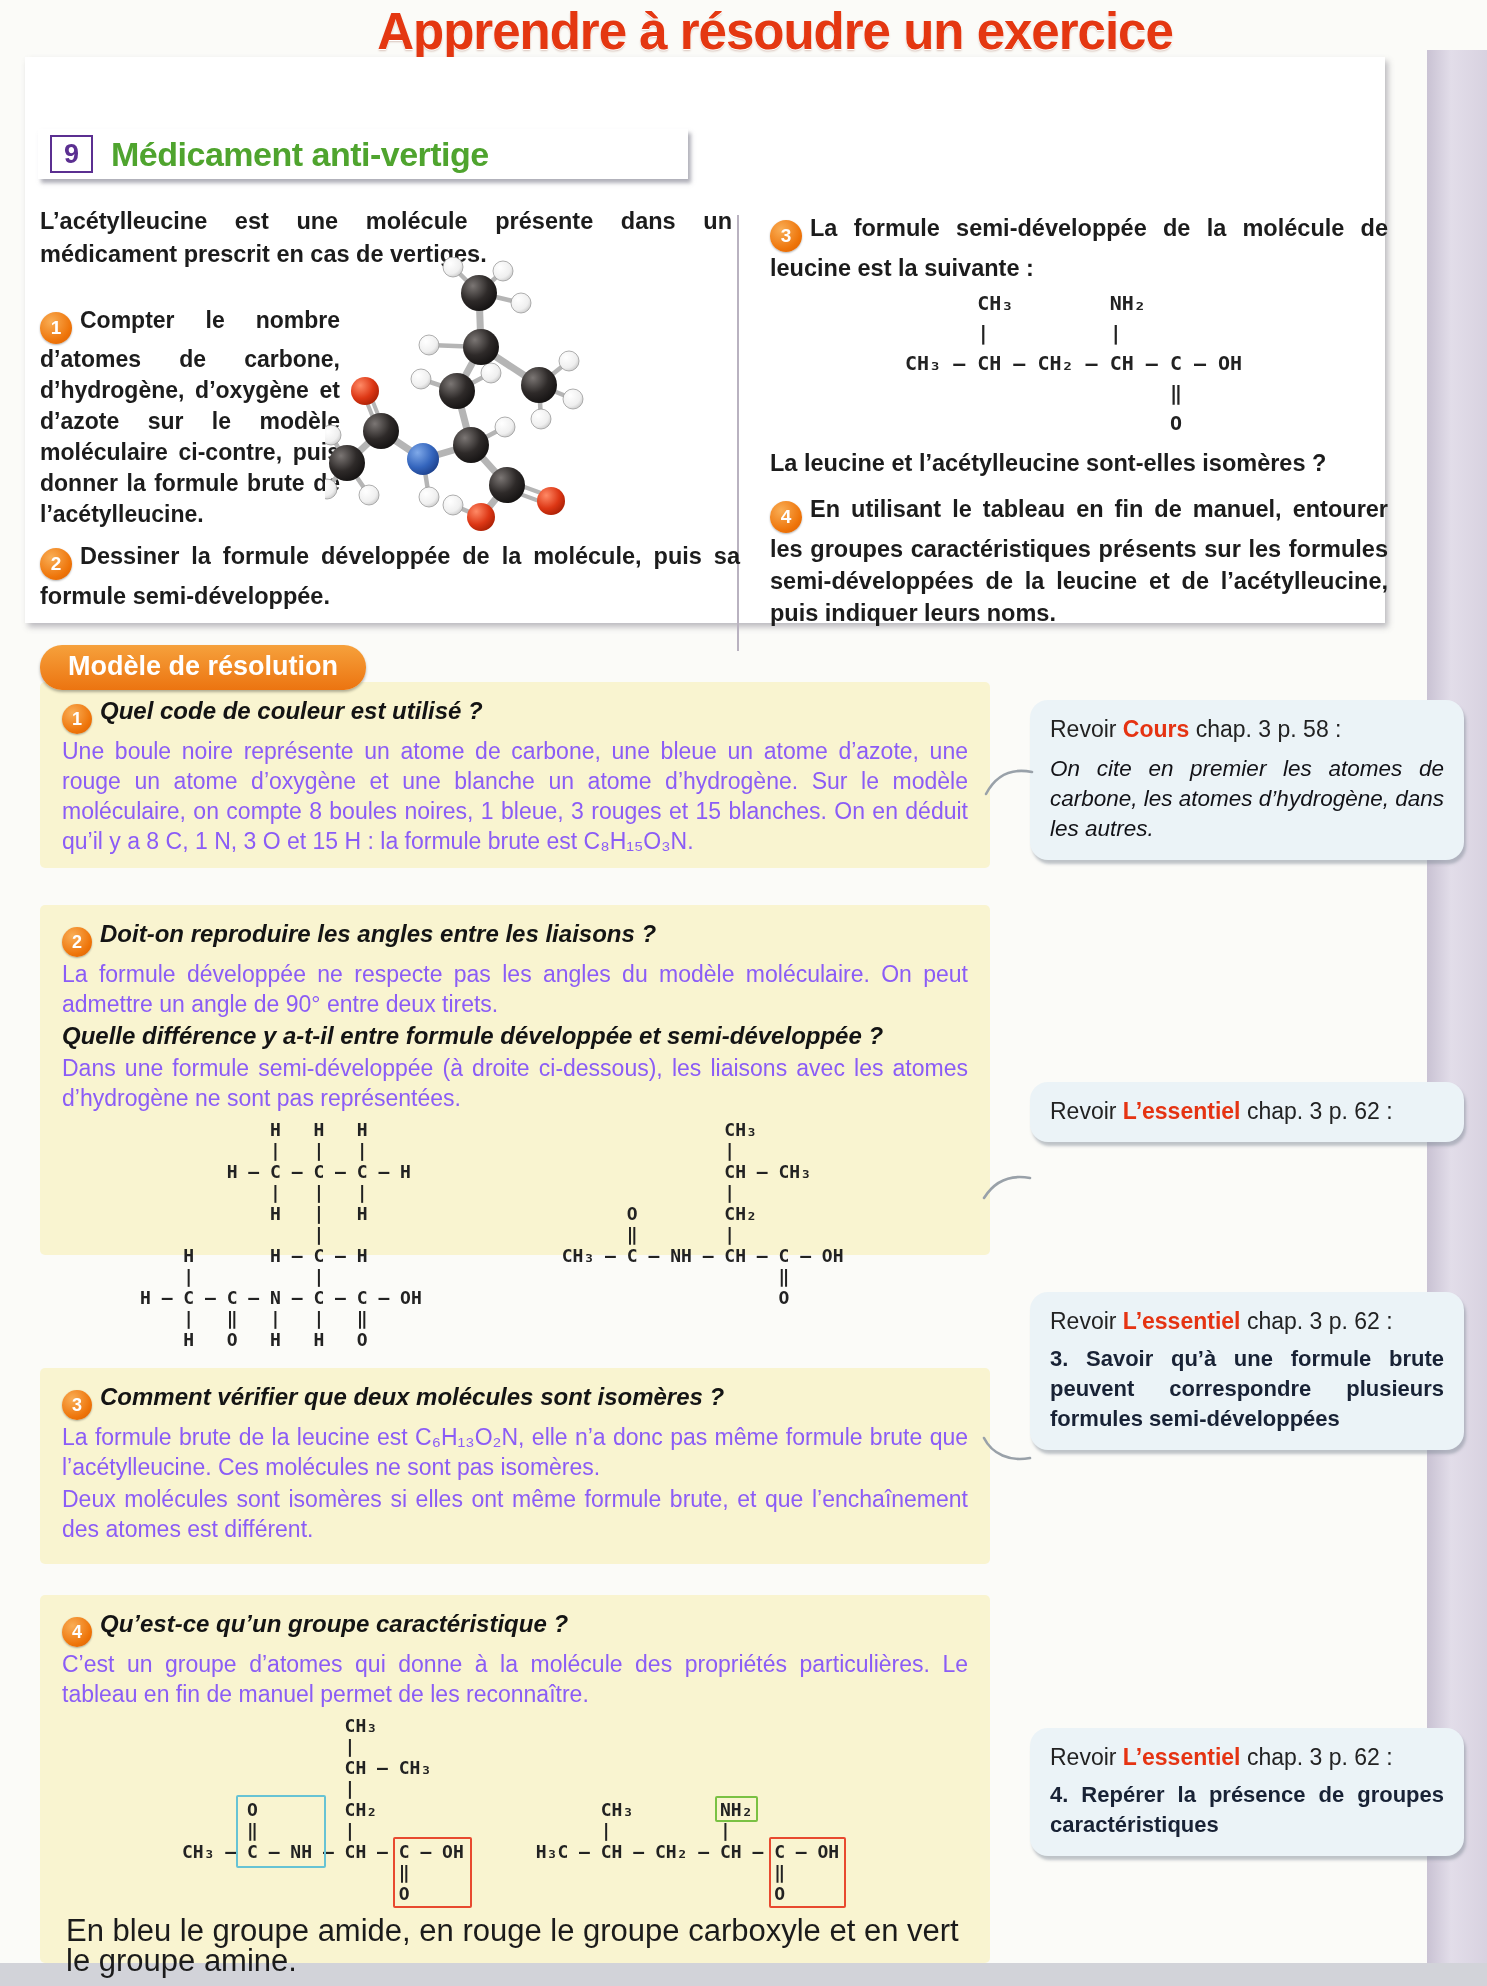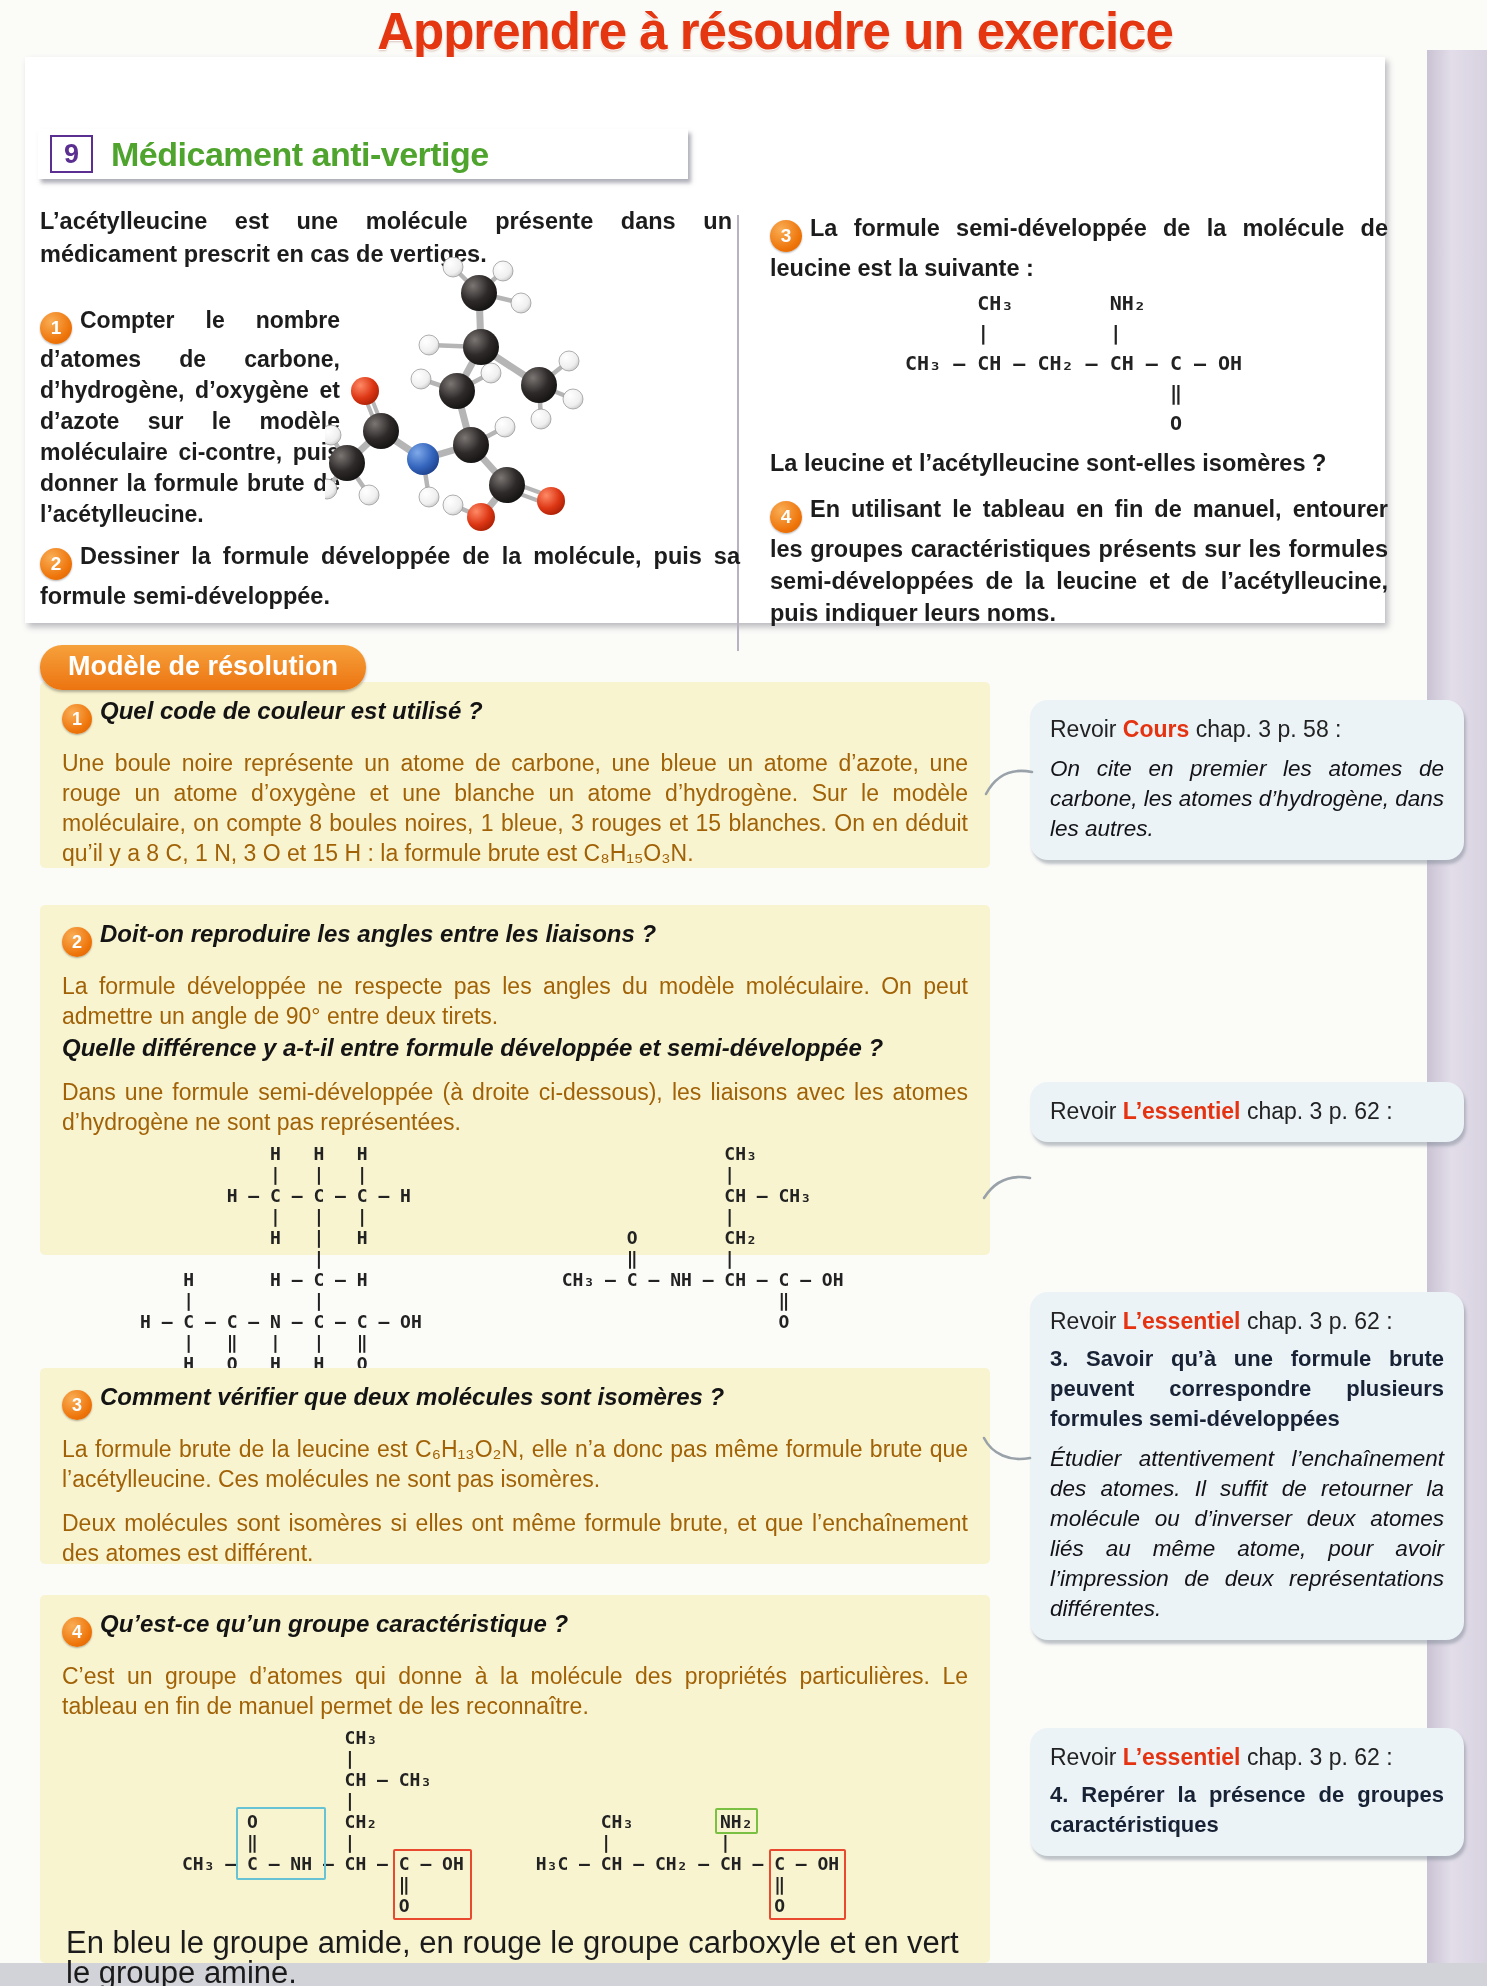--- a/index.html
+++ b/index.html
@@ -52,21 +52,21 @@
     border-radius:5px; padding:12px 22px 0; }
   #block1 { top:682px; height:186px; }
   #block2 { top:905px; height:350px; }
   #block3 { top:1368px; height:196px; }
   #block4 { top:1595px; height:368px; }
 
   .step-head { font-size:24px; line-height:34px; color:#141414; }
   .step-head .badge { width:30px; height:30px; font-size:18px; }
   .step-title { font-weight:bold; font-style:italic; }
   .step-sub { font-weight:bold; font-style:italic; font-size:24px; line-height:30px; color:#141414; margin-top:2px; }
-  .ans { font-size:23px; line-height:30px; color:#a16207; text-align:justify; margin-top:14px; }
+  .ans { font-size:23px; line-height:30px; color:#8b5cf6; text-align:justify; margin-top:2px; }
 
   .formula-row { display:flex; align-items:flex-start; margin-top:6px; }
   .f-block2 { font-size:18px; line-height:21px; }
   #dev-pre { margin-left:78px; }
   #semi-pre { margin-left:140px; }
 
   .pre-wrap { position:relative; display:inline-block; }
   #acetyl-wrap { margin-left:120px; }
   #leuc4-wrap { margin-left:72px; margin-top:84px; }
   .gbox { position:absolute; border-width:2px; border-style:solid; border-radius:2px; }
@@ -301,21 +301,20 @@
   </div>
 
   <div class="note" id="note2">
     <div class="note-head"><span>Revoir</span> <span class="note-ref">L’essentiel</span> <span>chap. 3 p. 62 :</span></div>
 
   </div>
 
   <div class="note" id="note3">
     <div class="note-head"><span>Revoir</span> <span class="note-ref">L’essentiel</span> <span>chap. 3 p. 62 :</span></div>
     <div class="note-bold">3. Savoir qu’à une formule brute peuvent correspondre plusieurs formules semi-développées</div>
-    <div class="note-italic">Étudier attentivement l’enchaînement des atomes. Il suffit de retourner la molécule ou d’inverser deux atomes liés au même atome, pour avoir l’impression de deux représentations différentes.</div>
   </div>
 
   <div class="note" id="note4">
     <div class="note-head"><span>Revoir</span> <span class="note-ref">L’essentiel</span> <span>chap. 3 p. 62 :</span></div>
     <div class="note-bold">4. Repérer la présence de groupes caractéristiques</div>
 
   </div>
 
   <svg class="connector" style="left:984px; top:766px;" width="50" height="32">
     <path d="M48,6 C28,2 12,9 2,28" fill="none" stroke="#99a1a9" stroke-width="2.6" stroke-linecap="round"></path>

